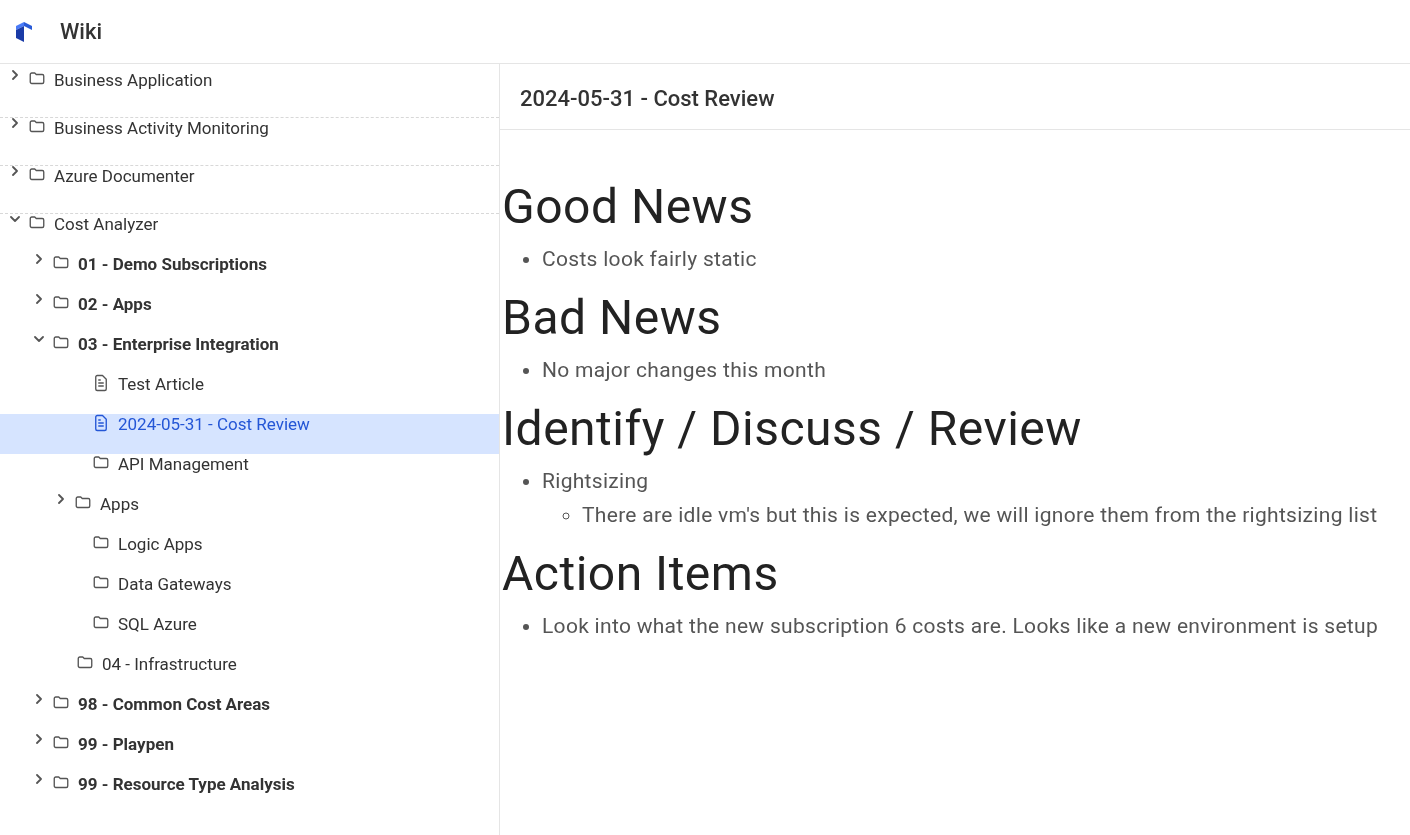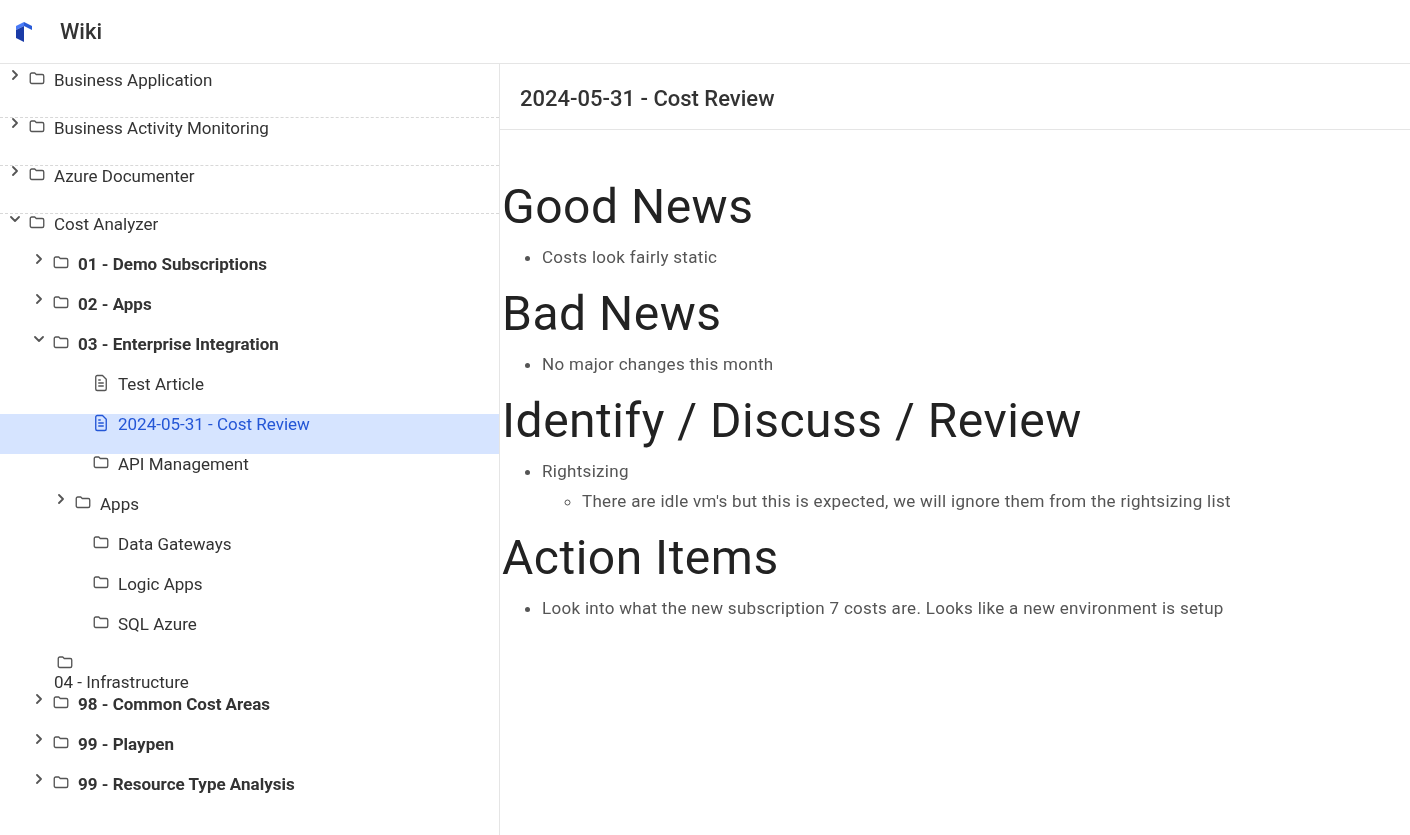--- a/index.html
+++ b/index.html
@@ -74,21 +74,21 @@
     display: inline-flex;
     justify-content: center;
     margin-right: 6px;
     color: #555;
   }
   .tree-row.selected .icon-slot { color: #2456d6; }
   .folder-icon, .file-icon { width: 18px; height: 18px; }
   .label { white-space: nowrap; }
   .indent-0 { padding-left: 6px; }
   .indent-1 { padding-left: 30px; font-weight: bold; }
-  .indent-2 { padding-left: 54px; flex-direction: column; }
+  .indent-2 { padding-left: 54px; }
   .indent-3 { padding-left: 70px; }
   .content {
     flex: 1;
     overflow-y: auto;
     padding: 0 0 40px 0;
   }
   .content-header {
     padding: 22px 20px 18px 20px;
     border-bottom: 1px solid #e5e5e5;
     font-size: 22px;
@@ -101,21 +101,21 @@
   .article h1 {
     font-size: 48px;
     font-weight: 400;
     letter-spacing: 0.5px;
     margin: 18px 0 12px 0;
     color: #222;
   }
   .article ul {
     margin: 6px 0 18px 40px;
     color: #555;
-    font-size: 17px;
+    font-size: 21px;
     letter-spacing: 0.3px;
   }
   .article ul li { margin: 6px 0; }
   .article ul ul { margin-left: 40px; margin-top: 10px; }
 </style>
 </head>
 <body>
 
 <div class="topbar">
   <span class="logo">
@@ -267,30 +267,30 @@
         </span>
         <span class="label">Apps</span>
       </div>
       <div class="tree-row indent-3">
         <span class="chevron empty"></span>
         <span class="icon-slot">
           <svg class="folder-icon" viewBox="0 0 24 24" fill="none" stroke="currentColor" stroke-width="1.8" stroke-linecap="round" stroke-linejoin="round">
             <path d="M3 6a2 2 0 0 1 2-2h4l2 2h8a2 2 0 0 1 2 2v8a2 2 0 0 1-2 2H5a2 2 0 0 1-2-2V6z"></path>
           </svg>
         </span>
+        <span class="label">Logic Apps</span>
+      </div>
+      <div class="tree-row indent-3">
+        <span class="chevron empty"></span>
+        <span class="icon-slot">
+          <svg class="folder-icon" viewBox="0 0 24 24" fill="none" stroke="currentColor" stroke-width="1.8" stroke-linecap="round" stroke-linejoin="round">
+            <path d="M3 6a2 2 0 0 1 2-2h4l2 2h8a2 2 0 0 1 2 2v8a2 2 0 0 1-2 2H5a2 2 0 0 1-2-2V6z"></path>
+          </svg>
+        </span>
         <span class="label">Data Gateways</span>
-      </div>
-      <div class="tree-row indent-3">
-        <span class="chevron empty"></span>
-        <span class="icon-slot">
-          <svg class="folder-icon" viewBox="0 0 24 24" fill="none" stroke="currentColor" stroke-width="1.8" stroke-linecap="round" stroke-linejoin="round">
-            <path d="M3 6a2 2 0 0 1 2-2h4l2 2h8a2 2 0 0 1 2 2v8a2 2 0 0 1-2 2H5a2 2 0 0 1-2-2V6z"></path>
-          </svg>
-        </span>
-        <span class="label">Logic Apps</span>
       </div>
       <div class="tree-row indent-3">
         <span class="chevron empty"></span>
         <span class="icon-slot">
           <svg class="folder-icon" viewBox="0 0 24 24" fill="none" stroke="currentColor" stroke-width="1.8" stroke-linecap="round" stroke-linejoin="round">
             <path d="M3 6a2 2 0 0 1 2-2h4l2 2h8a2 2 0 0 1 2 2v8a2 2 0 0 1-2 2H5a2 2 0 0 1-2-2V6z"></path>
           </svg>
         </span>
         <span class="label">SQL Azure</span>
       </div>
@@ -356,17 +356,17 @@
           <li><span>No major changes this month</span></li>
         </ul>
         <h1>Identify / Discuss / Review</h1>
         <ul>
           <li><span>Rightsizing</span><ul>
               <li>There are idle vm's but this is expected, we will ignore them from the rightsizing list</li>
             </ul></li>
         </ul>
         <h1>Action Items</h1>
         <ul>
-          <li><span>Look into what the new subscription 7 costs are. Looks like a new environment is setup</span></li>
+          <li><span>Look into what the new subscription 6 costs are. Looks like a new environment is setup</span></li>
         </ul>
       </div>
   </main>
 </div>
 
 </body></html>

